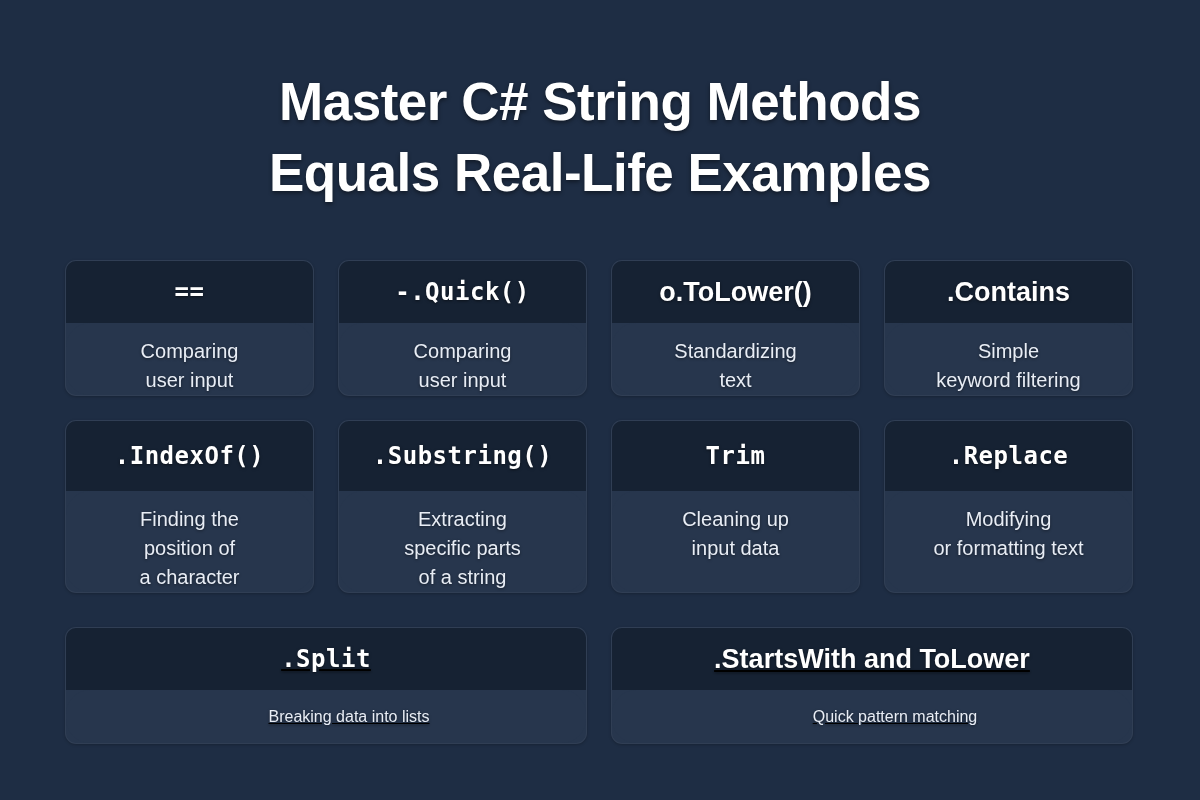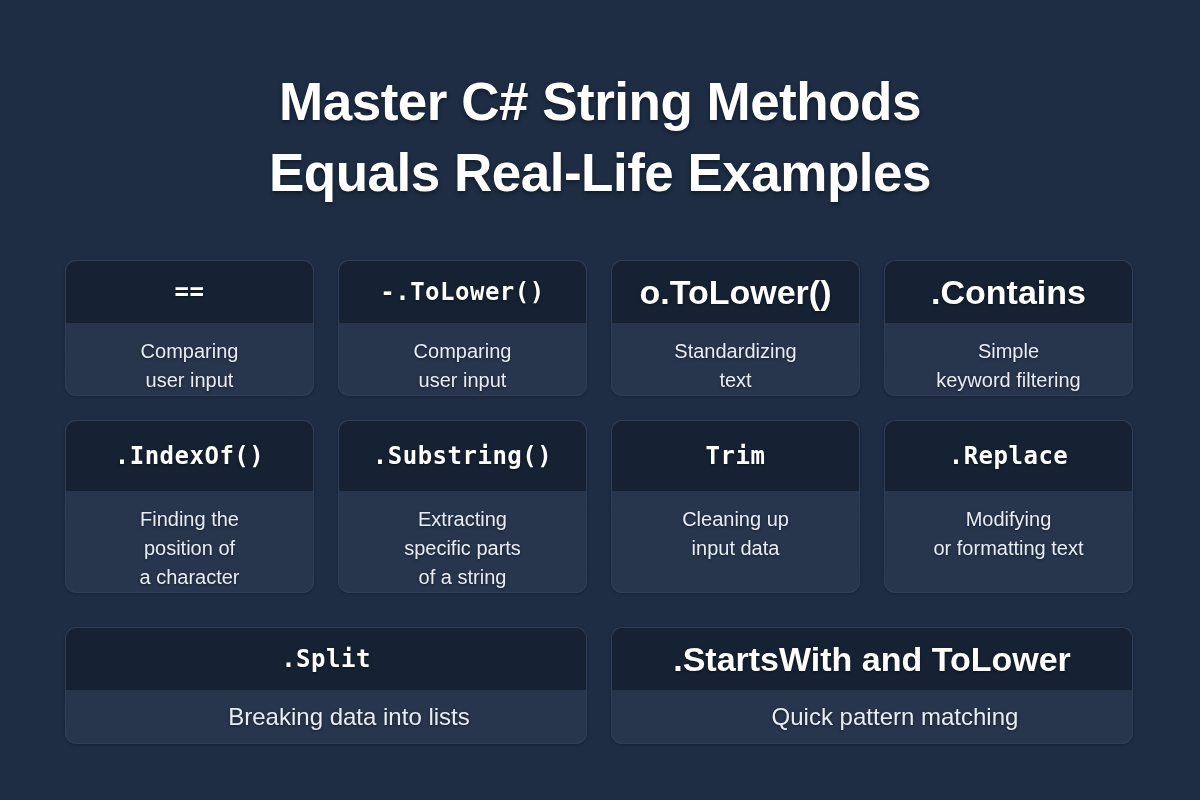--- a/index.html
+++ b/index.html
@@ -94,45 +94,46 @@
   }
   .hdr-text.mono {
     font-family:"DejaVu Sans Mono", monospace;
     font-weight:700;
     font-size:24px;
     letter-spacing:0.5px;
   }
   .hdr-text.sans {
     font-family:"Liberation Sans", sans-serif;
     font-weight:700;
-    font-size:34px;
+    font-size:27px;
   }
 
   .desc-text {
     font-size:20px;
     line-height:29px;
     font-weight:400;
     color:#e8edf5;
     white-space:pre-line;
     text-shadow:0 1px 3px rgba(0,0,0,0.45);
   }
 
   
   .grid-wide {
     position:absolute;
     left:65px; top:627px;
     width:1068px;
     display:grid;
     grid-template-columns:repeat(2, 1fr);
     column-gap:24px;
+    text-decoration:underline;
   }
   .grid-wide .card { height:117px; }
   .grid-wide .card-header { height:62px; }
   .grid-wide .card-body { padding-top:12px; }
-  .grid-wide .desc-text { font-size:24px;margin-left:46px; }
+  .grid-wide .desc-text { font-size:16px;margin-left:46px; }
 </style>
 </head>
 <body>
 
 <div id="page">
 
   <div class="title-block">
     <span class="title-line">Master C# String Methods</span>
     <span class="title-line">Equals Real-Life Examples</span>
   </div>
@@ -144,21 +145,21 @@
         <span class="hdr-text mono">==</span>
       </div>
       <div class="card-body">
         <span class="desc-text">Comparing
 user input</span>
       </div>
     </div>
 
     <div class="card r1 row1">
       <div class="card-header">
-        <span class="hdr-text mono">-.ToLower()</span>
+        <span class="hdr-text mono">-.Quick()</span>
       </div>
       <div class="card-body">
         <span class="desc-text">Comparing
 user input</span>
       </div>
     </div>
 
     <div class="card r1 row1">
       <div class="card-header">
         <span class="hdr-text sans">o.ToLower()</span>

